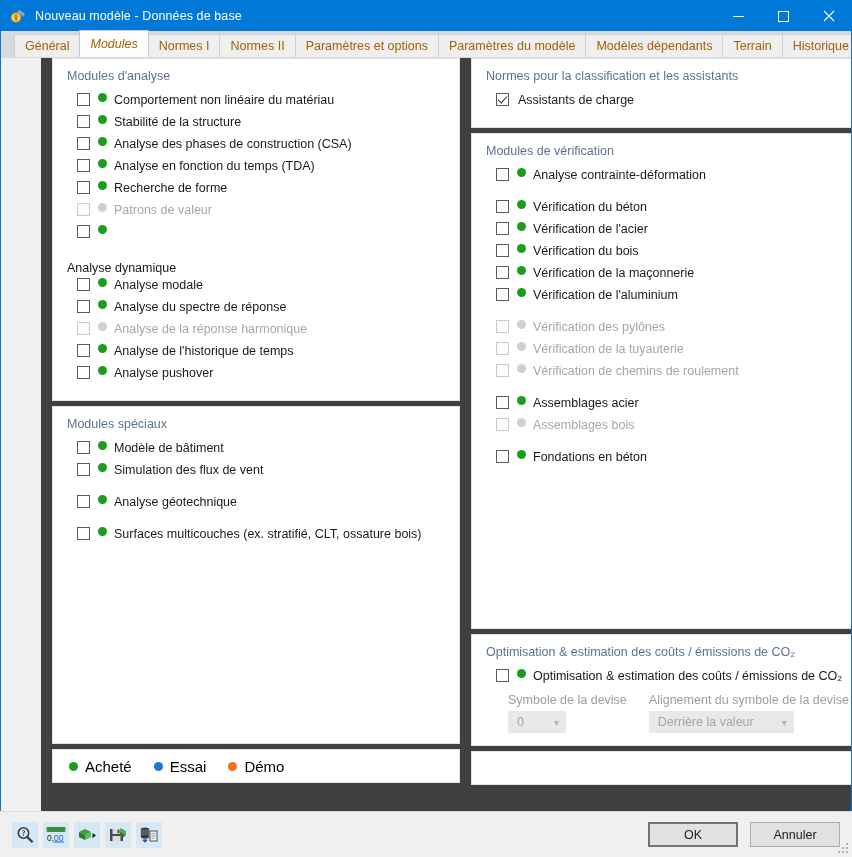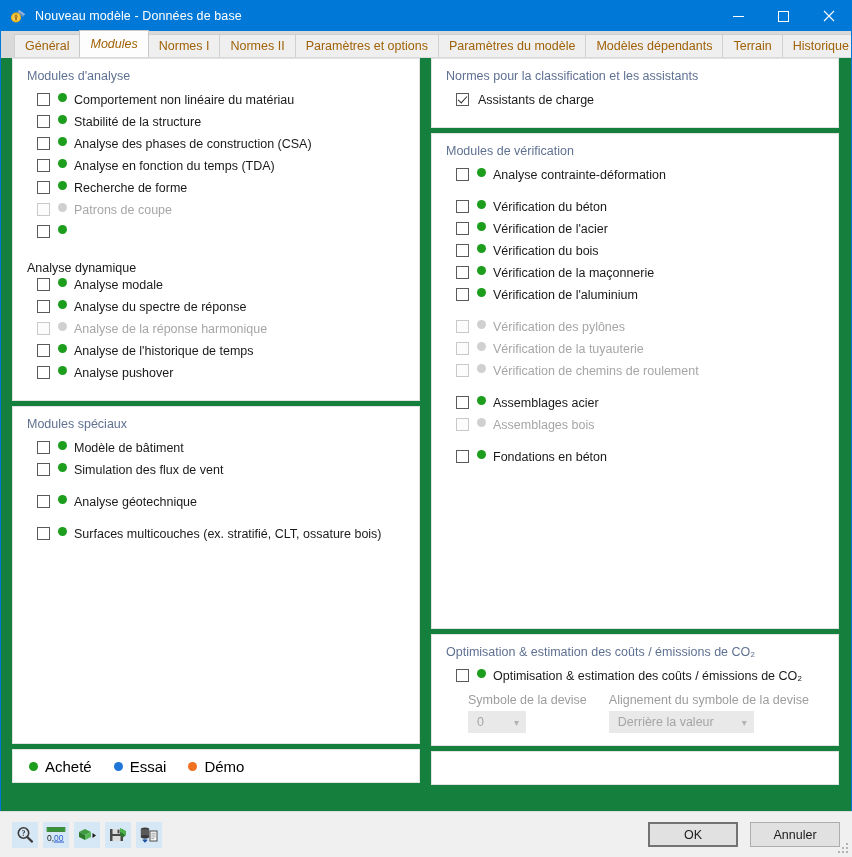--- a/index.html
+++ b/index.html
@@ -72,22 +72,23 @@
     position: relative;
     z-index: 2;
     font-weight: normal;
     font-style: italic;
   }
 
   
   .content {
     position: relative;
     height: 755px;
-    background: #15803d;
+    background: #404040;
     padding: 0;
+    margin-left: 40px;
   }
   .col {
     position: absolute;
     top: 0;
     width: 408px;
   }
   .col-left  { left: 11px; }
   .col-right { left: 430px; }
 
   .group {
@@ -309,21 +310,21 @@
             <span class="lbl">Analyse en fonction du temps (TDA)</span>
           </div>
           <div class="row">
             <span class="cb"></span>
             <span class="dot" style="background: rgb(28, 157, 28);"></span>
             <span class="lbl">Recherche de forme</span>
           </div>
           <div class="row disabled">
             <span class="cb disabled"></span>
             <span class="dot" style="background: rgb(208, 208, 208);"></span>
-            <span class="lbl">Patrons de coupe</span>
+            <span class="lbl">Patrons de valeur</span>
           </div>
           <div class="row">
             <span class="cb"></span>
             <span class="dot" style="background: rgb(28, 157, 28);"></span>
           </div>
         </div>
       <div class="sub-title" style="margin-top:14px;">Analyse dynamique</div>
       <div id="dynamic-items">
           <div class="row">
             <span class="cb"></span>

